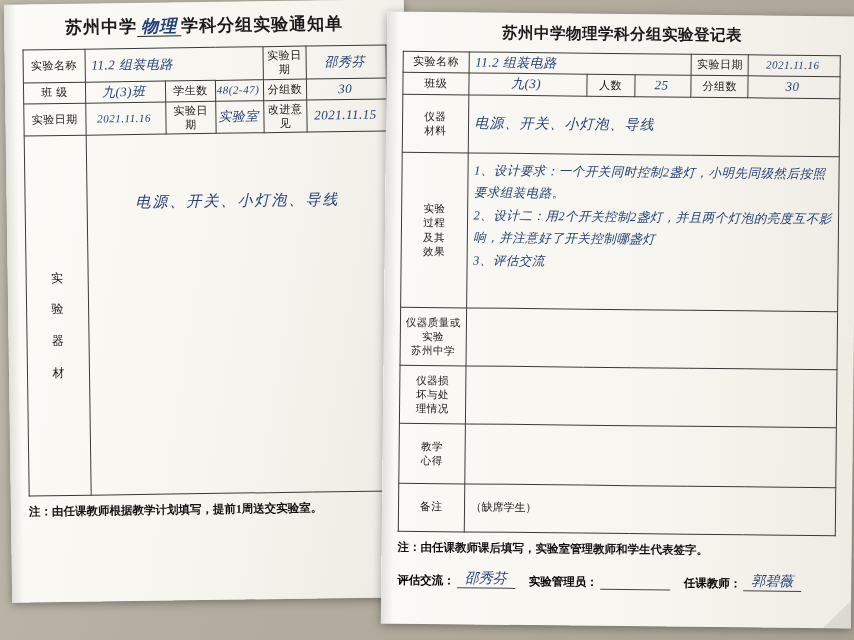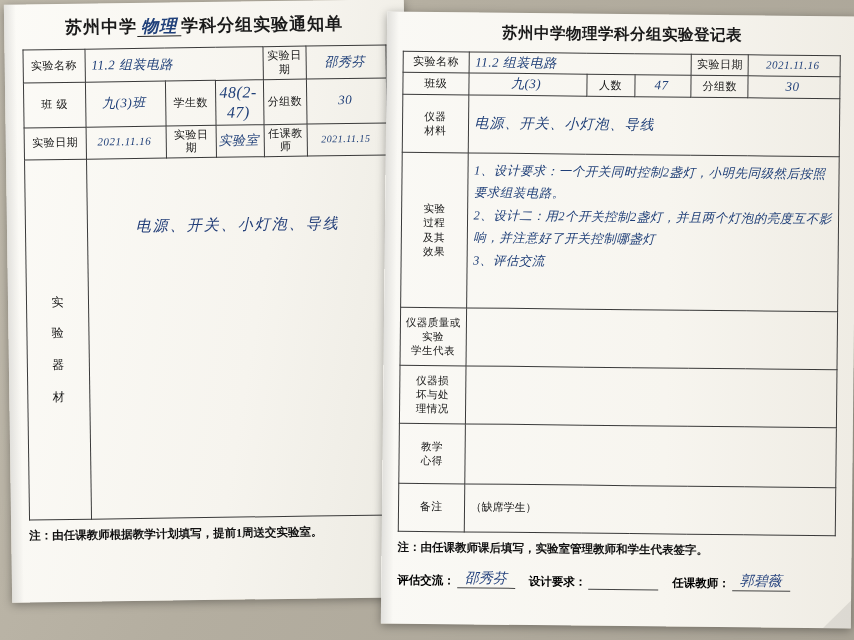--- a/index.html
+++ b/index.html
@@ -162,31 +162,31 @@
           <tr>
         <td class="lbl">实验名称</td>
         <td class="hand" colspan="3">11.2 组装电路</td>
         <td class="lbl">实验日期</td>
         <td class="hand center">邵秀芬</td>
       </tr>
       <tr>
         <td class="lbl">班 级</td>
         <td class="hand center">九(3)班</td>
         <td class="lbl">学生数</td>
-        <td class="hand center" style="font-size:16px">48(2-47)</td>
+        <td class="hand center" style="font-size:11px">48(2-47)</td>
         <td class="lbl">分组数</td>
         <td class="hand center">30</td>
       </tr>
       <tr>
         <td class="lbl">实验日期</td>
         <td class="hand center" style="font-size:11px">2021.11.16</td>
         <td class="lbl">实验日期</td>
         <td class="hand center">实验室</td>
-        <td class="lbl">任课教师</td>
-        <td class="hand center" style="font-size:10px">2021.11.15</td>
+        <td class="lbl">改进意见</td>
+        <td class="hand center" style="font-size:13px">2021.11.15</td>
       </tr>
       <tr style="height:360px">
         <td>
           <span class="vert">实 验 器 材</span>
         </td>
         <td colspan="5" style="vertical-align:top;padding-top:58px">
           <div class="big-hand">电源、开关、小灯泡、导线</div>
         </td>
       </tr>
     </tbody>
@@ -215,42 +215,42 @@
           <tr>
         <td class="lbl">实验名称</td>
         <td class="hand" colspan="3">11.2 组装电路</td>
         <td class="lbl">实验日期</td>
         <td class="hand center" style="font-size:11px">2021.11.16</td>
       </tr>
       <tr>
         <td class="lbl">班级</td>
         <td class="hand center">九(3)</td>
         <td class="lbl">人数</td>
-        <td class="hand center">47</td>
+        <td class="hand center">25</td>
         <td class="lbl">分组数</td>
         <td class="hand center">30</td>
       </tr>
       <tr style="height:58px">
         <td class="lbl multi" style="white-space:pre-line">仪器
 材料</td>
         <td colspan="5" class="hand" style="font-size:14px;letter-spacing:1px">电源、开关、小灯泡、导线</td>
       </tr>
       <tr style="height:155px">
         <td class="lbl multi" style="white-space:pre-line">实验
 过程
 及其
 效果</td>
         <td colspan="5" class="hand" style="white-space:pre-line;font-size:12.5px;line-height:1.8;vertical-align:top;padding-top:6px">1、设计要求：一个开关同时控制2盏灯，小明先同级然后按照要求组装电路。
 2、设计二：用2个开关控制2盏灯，并且两个灯泡的亮度互不影响，并注意好了开关控制哪盏灯
 3、评估交流</td>
       </tr>
       <tr style="height:58px">
         <td class="lbl multi" style="white-space:pre-line">仪器质量或
 实验
-学生代表</td>
+苏州中学</td>
         <td colspan="5" class="hand"></td>
       </tr>
       <tr style="height:58px">
         <td class="lbl multi" style="white-space:pre-line">仪器损
 坏与处
 理情况</td>
         <td colspan="5" class="hand"></td>
       </tr>
       <tr style="height:60px">
         <td class="lbl multi" style="white-space:pre-line">教学
@@ -265,21 +265,21 @@
       </table>
 
     <div class="note">注：由任课教师课后填写，实验室管理教师和学生代表签字。</div>
 
     <div class="sign-row">
       <div class="field">
         <span>评估交流：</span>
         <span class="sign-val">邵秀芬</span>
       </div>
       <div class="field">
-        <span>设计要求：</span>
+        <span>实验管理员：</span>
         <span class="sign-val empty"></span>
       </div>
       <div class="field">
         <span>任课教师：</span>
         <span class="sign-val">郭碧薇</span>
       </div>
     </div>
   </div>
   <div class="corner-fold"></div>
 </div>

